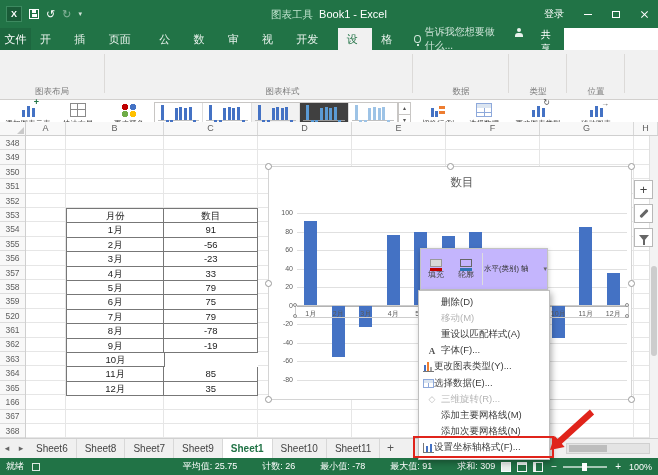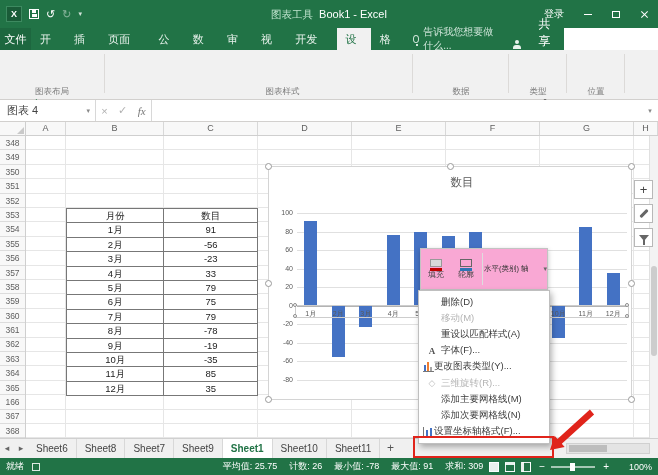--- a/index.html
+++ b/index.html
@@ -32,21 +32,21 @@
 
 
 .tabrow{position:absolute;left:0;top:28px;width:564px;height:22px;background:#217346;display:flex;align-items:stretch;color:#e8f2ec}
 .ftab{width:42px;background:#1d673f;color:#fff;text-align:center;line-height:22px;font-size:11px}
 .rtab{padding:0 9px;line-height:22px;font-size:11px}
 .rtab.active{background:#f1f1f1;color:#217346}
 .tellme{display:flex;align-items:center;gap:4px;padding:0 8px;color:#cfe5d9;font-size:10px}
 .ic-bulb{width:8px;height:8px;border-radius:50%;border:1px solid #cfe5d9;position:relative}
 .ic-bulb::after{content:"";position:absolute;left:2px;top:8px;width:2px;height:2px;background:#cfe5d9}
 .tspacer{flex:1}
-.share{display:flex;align-items:flex-end;gap:20px;padding:0 10px;font-size:12px;color:#fff}
+.share{display:flex;align-items:flex-start;gap:20px;padding:0 10px;font-size:10px;color:#fff}
 .ic-person{width:10px;height:10px;position:relative}
 .ic-person::before{content:"";position:absolute;left:3px;top:0;width:4px;height:4px;border-radius:50%;background:#e8f2ec}
 .ic-person::after{content:"";position:absolute;left:1px;top:5px;width:8px;height:4px;border-radius:3px 3px 0 0;background:#e8f2ec}
 
 
 .ribbon{position:absolute;left:0;top:50px;width:658px;height:50px;background:#f1f1f1;border-bottom:1px solid #d2d0ce}
 .gsep{position:absolute;top:4px;bottom:6px;width:1px;background:#dcdad8}
 .glabel{position:absolute;bottom:1px;font-size:8.5px;color:#7a7a7a;text-align:center}
 .bigbtn{position:absolute;top:52px;width:48px;height:36px;display:flex;flex-direction:column;align-items:center;font-size:7.5px;color:#3b3a39;text-align:center;line-height:9px}
 .bigbtn .cap{font-size:6px;color:#666;line-height:5px}
@@ -107,21 +107,21 @@
 .axisband{position:absolute;left:26px;top:138px;width:334px;height:13px;border:1px solid #cdcdcd}
 .axisdot{position:absolute;width:4px;height:4px;border-radius:50%;background:#fff;border:1px solid #8c8c8c;margin:-2px}
 .hdl{position:absolute;width:7px;height:7px;border-radius:50%;background:#fff;border:1px solid #9a9a9a}
 .cbtn{position:absolute;left:634px;width:19px;height:19px;background:#fff;border:1px solid #b8b8b8;display:flex;align-items:center;justify-content:center;color:#555}
 .cbtn .plus{font-size:13px;line-height:13px;color:#444}
 .ic-brush{width:10px;height:3px;background:#666;transform:rotate(-45deg);border-radius:1px}
 .ic-funnel{width:0;height:0;border-left:5px solid transparent;border-right:5px solid transparent;border-top:6px solid #666;position:relative}
 .ic-funnel::after{content:"";position:absolute;left:-1px;top:-1px;width:2px;height:5px;background:#666}
 
 
-.minitb{position:absolute;left:420px;top:248px;width:128px;height:42px;background:#f9a8d4;border:1px solid #c3c3c3;box-shadow:0 2px 5px rgba(0,0,0,.25);display:flex;align-items:stretch;z-index:10}
+.minitb{position:absolute;left:420px;top:248px;width:128px;height:42px;background:#c4b5fd;border:1px solid #c3c3c3;box-shadow:0 2px 5px rgba(0,0,0,.25);display:flex;align-items:stretch;z-index:10}
 .mtbtn{width:30px;display:flex;flex-direction:column;align-items:center;justify-content:center;gap:2px;font-size:8px;color:#444}
 .ic-fill{width:12px;height:8px;background:#d9d9d9;border:1px solid #999;position:relative}
 .ic-fill::after{content:"";position:absolute;left:-1px;top:8px;width:12px;height:3px;background:#c00000}
 .ic-outline{width:12px;height:8px;border:1px solid #666;position:relative}
 .ic-outline::after{content:"";position:absolute;left:-1px;top:8px;width:12px;height:3px;background:#2e75b6}
 .mtdiv{width:1px;background:#ddd;margin:4px 1px}
 .mtdd{flex:1;display:flex;align-items:center;justify-content:space-between;gap:3px;font-size:7.5px;color:#333}
 .mtcaret{font-size:7px;color:#666}
 
 
@@ -143,29 +143,29 @@
 .stab{padding:0 8px;line-height:19px;color:#444;border-right:1px solid #d8d8d8;font-size:10px}
 .stab.active{background:#fff;color:#217346;font-weight:bold}
 .newsheet{width:20px;text-align:center;line-height:19px;color:#555;font-size:12px}
 .hscroll{margin-left:auto;align-self:center;width:84px;height:11px;background:#e4e4e4;border:1px solid #d0d0d0;position:relative;margin-right:8px}
 .hthumb{position:absolute;left:2px;top:1px;width:38px;height:7px;background:#bdbdbd}
 
 
 .status{position:absolute;left:0;top:458px;width:658px;height:17px;background:#217346;color:#fff;display:flex;align-items:center;font-size:9px;padding:0 6px}
 .macroicon{width:8px;height:8px;border:1px solid rgba(255,255,255,.85);margin-left:8px}
 .sspacer{flex:1}
-.stat{margin-left:12px;white-space:nowrap}
+.stat{margin-left:25px;white-space:nowrap}
 .vicon{width:10px;height:10px;border:1px solid rgba(255,255,255,.9);margin-left:6px}
 .vicon.v1{background:rgba(255,255,255,.9)}
 .vicon.v2{background:linear-gradient(rgba(255,255,255,.9) 0 2px,transparent 2px)}
 .vicon.v3{background:linear-gradient(90deg,rgba(255,255,255,.9) 0 2px,transparent 2px)}
 .zminus,.zplus{margin-left:8px;font-size:10px;line-height:10px}
 .ztrack{margin-left:6px;width:44px;height:2px;background:rgba(255,255,255,.6);position:relative}
 .zthumb{position:absolute;left:19px;top:-3px;width:5px;height:8px;background:#fff}
-.zpct{margin-left:20px}
+.zpct{margin-left:8px}
 </style>
 </head>
 <body>
 
 <div class="app">
 
   <div class="titlebar">
     <div class="qat">
       <div class="appicon">X</div>
       <div class="ic-save"></div>
@@ -316,33 +316,20 @@
     <div class="gsep" style="left:566px"></div>
 
     <div class="bigbtn" style="left:570px;width:52px">
       <div class="ic ic-bars ic-move"></div>
       <span>移动图表</span>
     </div>
     <div class="glabel" style="left:568px;width:56px">位置</div>
     <div class="gsep" style="left:624px"></div>
   </div>
 
-  <div class="frow">
-    <div class="namebox">
-      <span>图表 4</span>
-      <span class="nbcaret">▾</span>
-    </div>
-    <div class="fbtns">
-      <span>×</span>
-      <span>✓</span>
-      <span class="fx">fx</span>
-    </div>
-    <div class="finput"></div>
-    <div class="fexp">▾</div>
-  </div>
 
   <div class="sheet">
     <div class="gridlayer" id="gridLayer">
         <div class="vline" style="left: 39px;"></div>
         <div class="vline" style="left: 137px;"></div>
         <div class="vline" style="left: 231px;"></div>
         <div class="vline" style="left: 325px;"></div>
         <div class="vline" style="left: 419px;"></div>
         <div class="vline" style="left: 513px;"></div>
         <div class="vline" style="left: 607px;"></div>
@@ -365,21 +352,21 @@
         <div class="rowh">350</div>
         <div class="rowh">351</div>
         <div class="rowh">352</div>
         <div class="rowh">353</div>
         <div class="rowh">354</div>
         <div class="rowh">355</div>
         <div class="rowh">356</div>
         <div class="rowh">357</div>
         <div class="rowh">358</div>
         <div class="rowh">359</div>
-        <div class="rowh">360</div>
+        <div class="rowh">520</div>
         <div class="rowh">361</div>
         <div class="rowh">362</div>
         <div class="rowh">363</div>
         <div class="rowh">364</div>
         <div class="rowh">365</div>
         <div class="rowh">166</div>
         <div class="rowh">367</div>
         <div class="rowh">368</div>
       </div>
     <div class="vscroll">
@@ -422,21 +409,20 @@
         <div class="trow">
           <div class="tcell">8月</div>
           <div class="tcell tc2">-78</div>
         </div>
         <div class="trow">
           <div class="tcell">9月</div>
           <div class="tcell tc2">-19</div>
         </div>
         <div class="trow">
           <div class="tcell">10月</div>
-          <div class="tcell tc2">-35</div>
         </div>
         <div class="trow">
           <div class="tcell">11月</div>
           <div class="tcell tc2">85</div>
         </div>
         <div class="trow">
           <div class="tcell">12月</div>
           <div class="tcell tc2">35</div>
         </div>
       </div>
@@ -543,20 +529,24 @@
         <div class="mtext">重设以匹配样式(A)</div>
       </div>
       <div class="mitem">
         <div class="micon font-icon">A</div>
         <div class="mtext">字体(F)...</div>
       </div>
       <div class="mitem">
         <div class="micon chart-type-icon"></div>
         <div class="mtext">更改图表类型(Y)...</div>
       </div>
+      <div class="mitem">
+        <div class="micon select-data-icon"></div>
+        <div class="mtext">选择数据(E)...</div>
+      </div>
       <div class="mitem dis">
         <div class="micon rotation-icon">◇</div>
         <div class="mtext">三维旋转(R)...</div>
       </div>
       <div class="mitem">
         <div class="micon"></div>
         <div class="mtext">添加主要网格线(M)</div>
       </div>
       <div class="mitem">
         <div class="micon"></div>

